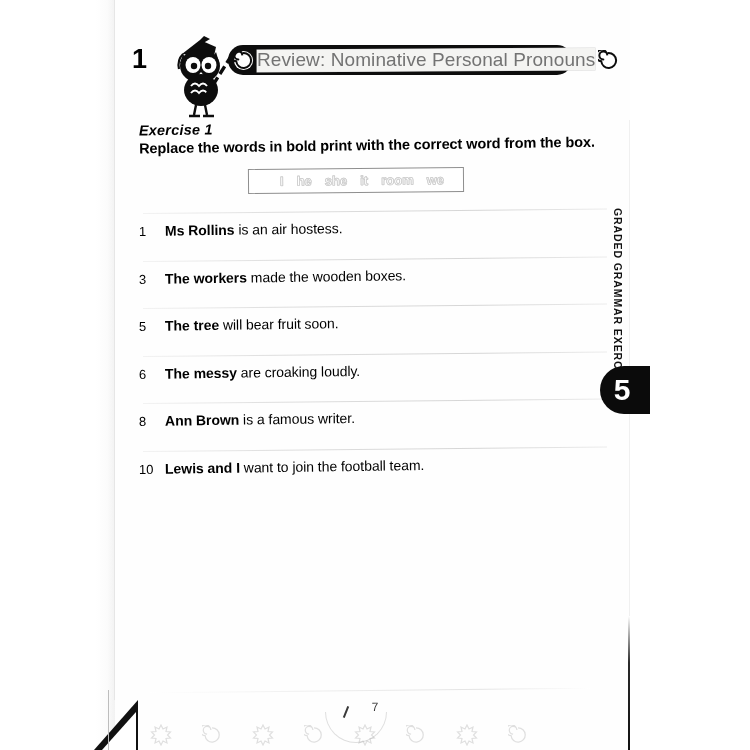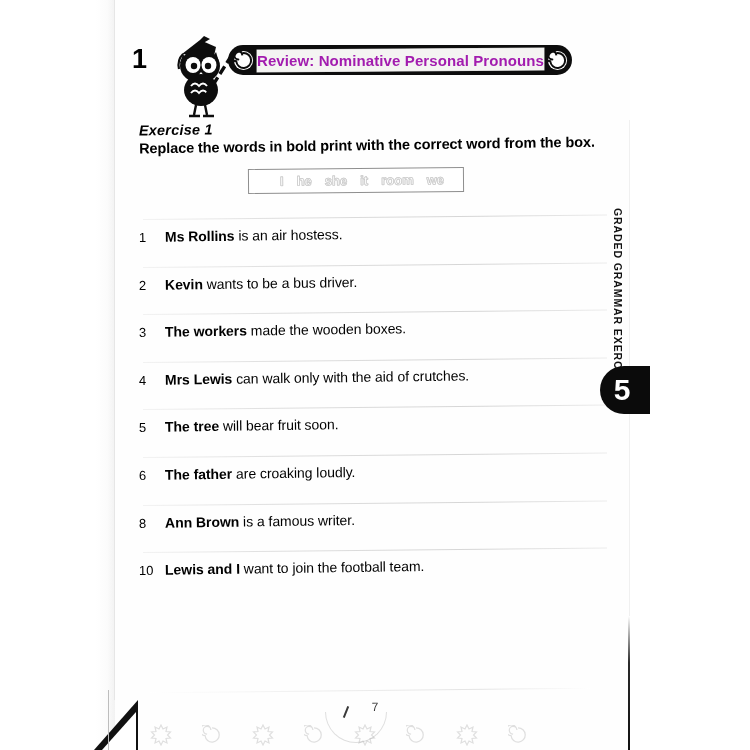--- a/index.html
+++ b/index.html
@@ -149,24 +149,24 @@
     height: 22px;
     background: #f4f4f2;
     display: flex;
     align-items: center;
     justify-content: center;
     transform: skewY(-0.35deg);
     box-shadow: 0 0 0 0.5px #d8d8d8;
   }
   .banner-label span {
     display: block;
-    font-size: 15px;
-    font-weight: 700;
+    font-size: 19px;
+    font-weight: 400;
     letter-spacing: 0.1px;
-    color: #a21caf;
+    color: #737373;
     white-space: nowrap;
     transform: skewY(0.35deg);
   }
 
   
   .exercise-head {
     position: absolute;
     left: 139px;
     top: 119px;
     width: 470px;
@@ -215,21 +215,21 @@
       0.5px 0 0 #d7d7d7,
       -0.5px 0 0 #d7d7d7,
       0 0.5px 0 #d7d7d7,
       0 -0.5px 0 #d7d7d7;
   }
 
   
   .questions {
     position: absolute;
     left: 139px;
-    top: 212px;
+    top: 206px;
     width: 480px;
   }
   .q-row {
     position: relative;
     height: 47.6px;
   }
   .q-line {
     position: absolute;
     left: 4px;
     top: 7px;
@@ -432,37 +432,29 @@
       </div>
   </div>
 
   <div class="questions" id="questions">
       <div class="q-row">
         <div class="q-line"></div>
         <div class="q-text"><span class="q-num">1</span><span class="q-bold">Ms Rollins</span><span class="q-rest"> is an air hostess.</span></div>
       </div>
       <div class="q-row">
         <div class="q-line"></div>
-        <div class="q-text"><span class="q-num">2</span><span class="q-bold">Kevin</span><span class="q-rest"> wants to be a bus driver.</span></div>
-      </div>
-      <div class="q-row">
-        <div class="q-line"></div>
         <div class="q-text"><span class="q-num">3</span><span class="q-bold">The workers</span><span class="q-rest"> made the wooden boxes.</span></div>
-      </div>
-      <div class="q-row">
-        <div class="q-line"></div>
-        <div class="q-text"><span class="q-num">4</span><span class="q-bold">Mrs Lewis</span><span class="q-rest"> can walk only with the aid of crutches.</span></div>
       </div>
       <div class="q-row">
         <div class="q-line"></div>
         <div class="q-text"><span class="q-num">5</span><span class="q-bold">The tree</span><span class="q-rest"> will bear fruit soon.</span></div>
       </div>
       <div class="q-row">
         <div class="q-line"></div>
-        <div class="q-text"><span class="q-num">6</span><span class="q-bold">The father</span><span class="q-rest"> are croaking loudly.</span></div>
+        <div class="q-text"><span class="q-num">6</span><span class="q-bold">The messy</span><span class="q-rest"> are croaking loudly.</span></div>
       </div>
       <div class="q-row">
         <div class="q-line"></div>
         <div class="q-text"><span class="q-num">8</span><span class="q-bold">Ann Brown</span><span class="q-rest"> is a famous writer.</span></div>
       </div>
       <div class="q-row">
         <div class="q-line"></div>
         <div class="q-text"><span class="q-num">10</span><span class="q-bold">Lewis and I</span><span class="q-rest"> want to join the football team.</span></div>
       </div>
     </div>

